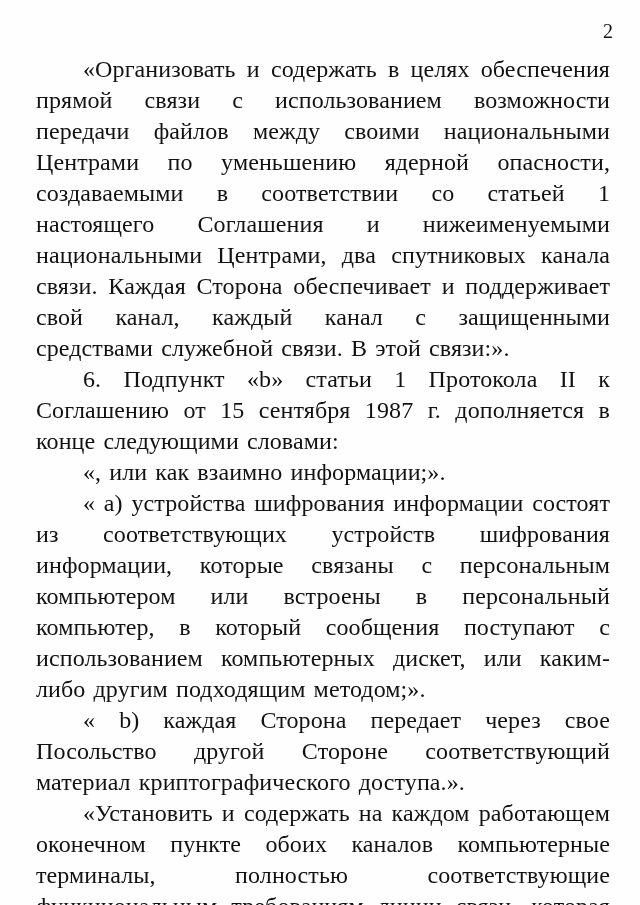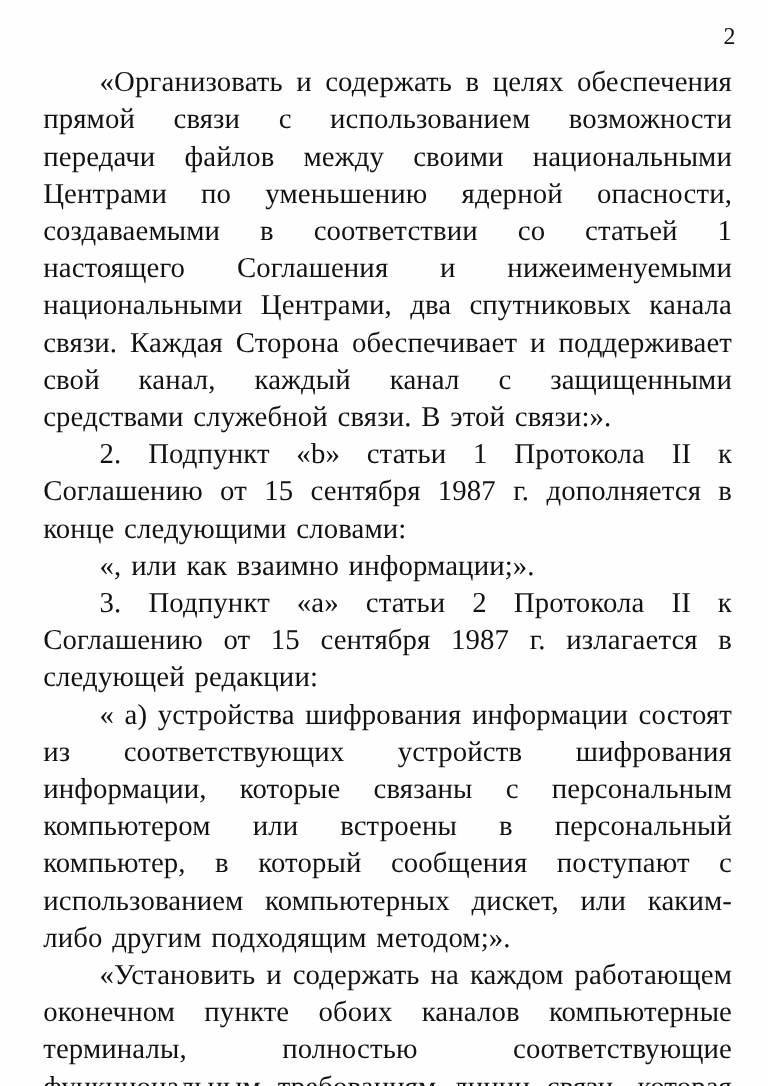--- a/index.html
+++ b/index.html
@@ -46,20 +46,20 @@
 </style>
 </head>
 <body>
 
 <div class="page">
 
   <div class="page-number">2</div>
 
   <div class="content">
     <p>«Организовать и содержать в целях обеспечения прямой связи с использованием возможности передачи файлов между своими национальными Центрами по уменьшению ядерной опасности, создаваемыми в соответствии со статьей 1 настоящего Соглашения и нижеименуемыми национальными Центрами, два спутниковых канала связи. Каждая Сторона обеспечивает и поддерживает свой канал, каждый канал с защищенными средствами служебной связи. В этой связи:».</p>
-    <p>2. Подпункт «b» статьи 1 Протокола II к Соглашению от 15 сентября 1987 г. дополняется в конце следующими словами:</p>
+    <p>6. Подпункт «b» статьи 1 Протокола II к Соглашению от 15 сентября 1987 г. дополняется в конце следующими словами:</p>
     <p>«, или как взаимно информации;».</p>
-    <p>3. Подпункт «а» статьи 2 Протокола II к Соглашению от 15 сентября 1987 г. излагается в следующей редакции:</p>
     <p>« а) устройства шифрования информации состоят из соответствующих устройств шифрования информации, которые связаны с персональным компьютером или встроены в персональный компьютер, в который сообщения поступают с использованием компьютерных дискет, или каким-либо другим подходящим методом;».</p>
+    <p>« b) каждая Сторона передает через свое Посольство другой Стороне соответствующий материал криптографического доступа.».</p>
     <p class="continued">«Установить и содержать на каждом работающем оконечном пункте обоих каналов компьютерные терминалы, полностью соответствующие функциональным требованиям линии связи, которая</p>
   </div>
 
 </div>
 
 </body></html>

